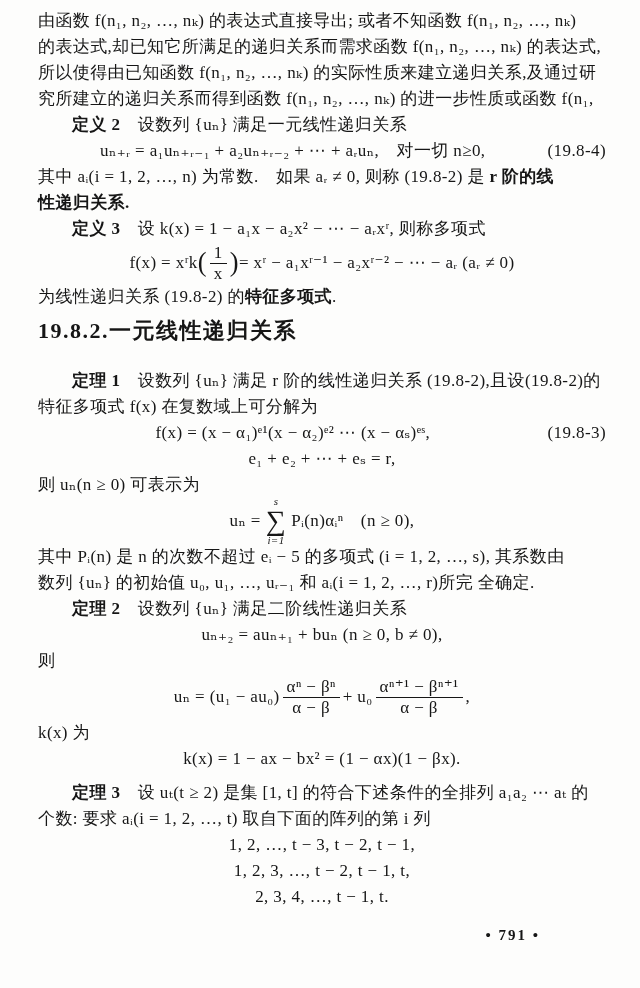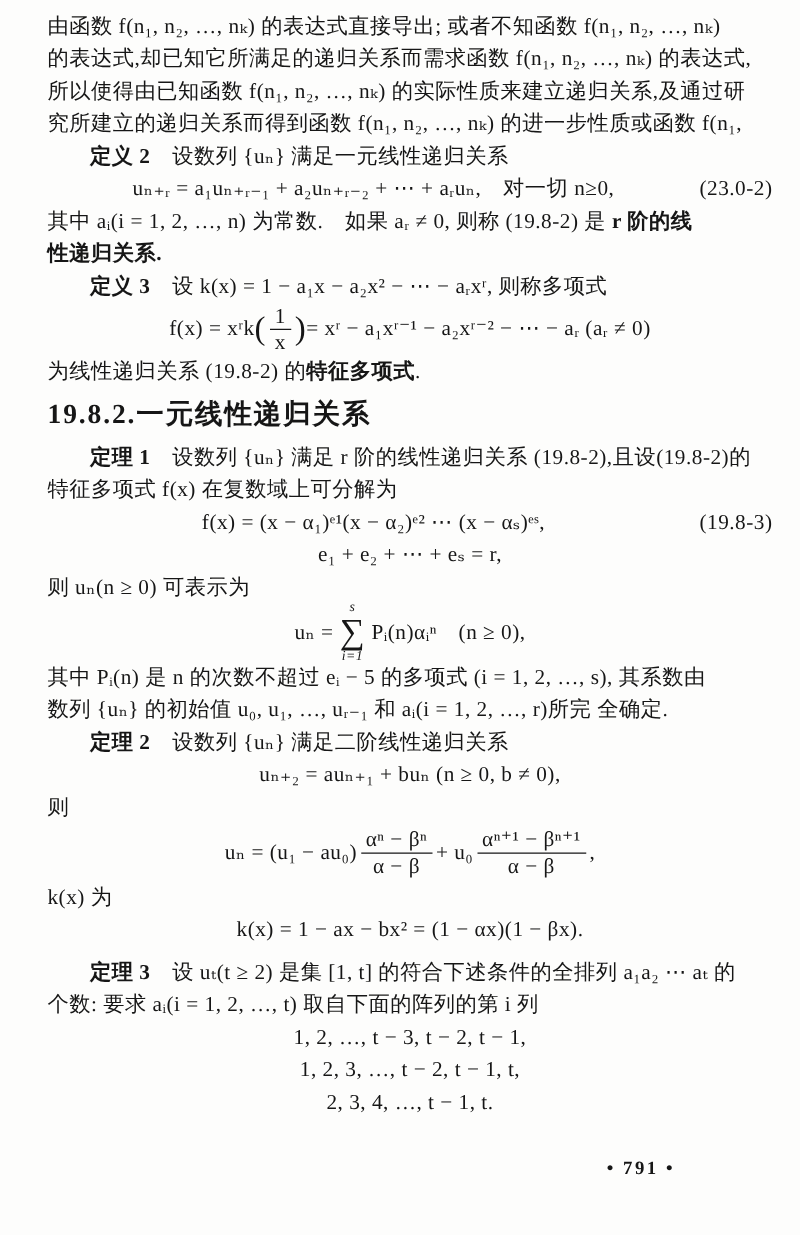--- a/index.html
+++ b/index.html
@@ -2,21 +2,21 @@
 <html><head>
 <meta charset="utf-8">
 <style>
   html,body{margin:0;padding:0;background:#e8e8e8;}
   .page{
     position:relative;
     width:640px;height:988px;
     background:#fdfdfc;
     color:#161616;
     box-sizing:border-box;
-    padding:8px 22px 0 38px;
+    padding:8px 34px 0 38px;
     font-family:"Liberation Serif","DejaVu Serif",serif;
     font-size:17px;
     line-height:26px;
     overflow:hidden;
   }
   .ln{white-space:nowrap;letter-spacing:0.4px;}
   .indent{text-indent:34px;}
   b{font-weight:700;}
   
   .eqrow{display:flex;align-items:flex-end;}
@@ -30,21 +30,21 @@
   .fr .n{display:block;border-bottom:1.5px solid #161616;padding:0 4px;}
   .fr .d{display:block;padding:0 4px;}
   .par{font-size:155%;font-weight:400;vertical-align:middle;line-height:1;}
   
   .sum{display:inline-flex;flex-direction:column;align-items:center;vertical-align:middle;line-height:1;font-size:11px;margin:0 5px;}
   .sum .op{font-size:28px;line-height:1;}
   .sum .t,.sum .b{font-style:italic;}
   
   .sechead{
     font-size:22px;line-height:34px;font-weight:700;
-    letter-spacing:1.5px;margin:4px 0 5px 0;white-space:nowrap;
+    letter-spacing:1.5px;margin:4px 0 20px 0;white-space:nowrap;
   }
   .mt8{margin-top:8px;}
   .footer{
     position:absolute;right:100px;bottom:40px;
     font-weight:700;font-size:15px;letter-spacing:2px;
   }
 </style>
 </head>
 <body>
 
@@ -54,21 +54,21 @@
     <div class="ln">由函数 f(n₁, n₂, …, nₖ) 的表达式直接导出; 或者不知函数 f(n₁, n₂, …, nₖ)</div>
     <div class="ln">的表达式,却已知它所满足的递归关系而需求函数 f(n₁, n₂, …, nₖ) 的表达式,</div>
     <div class="ln">所以使得由已知函数 f(n₁, n₂, …, nₖ) 的实际性质来建立递归关系,及通过研</div>
     <div class="ln">究所建立的递归关系而得到函数 f(n₁, n₂, …, nₖ) 的进一步性质或函数 f(n₁,</div>
   </div>
 
   <div>
     <div class="ln indent"><b>定义 2</b>　设数列 {uₙ} 满足一元线性递归关系</div>
     <div class="eqrow">
       <span class="eqc">uₙ₊ᵣ = a₁uₙ₊ᵣ₋₁ + a₂uₙ₊ᵣ₋₂ + ⋯ + aᵣuₙ,　对一切 n≥0,</span>
-      <span class="eqno">(23.0-2)</span>
+      <span class="eqno">(19.8-4)</span>
     </div>
     <div class="ln">其中 aᵢ(i = 1, 2, …, n) 为常数.　如果 aᵣ ≠ 0, 则称 (19.8-2) 是 <b>r 阶的线</b></div>
     <div class="ln"><b>性递归关系.</b></div>
   </div>
 
   <div>
     <div class="ln indent"><b>定义 3</b>　设 k(x) = 1 − a₁x − a₂x² − ⋯ − aᵣxʳ, 则称多项式</div>
     <div class="eqcenter tallA">f(x) = xʳk<span class="par">(</span><span class="fr">
           <span class="n">1</span>
           <span class="d">x</span>

